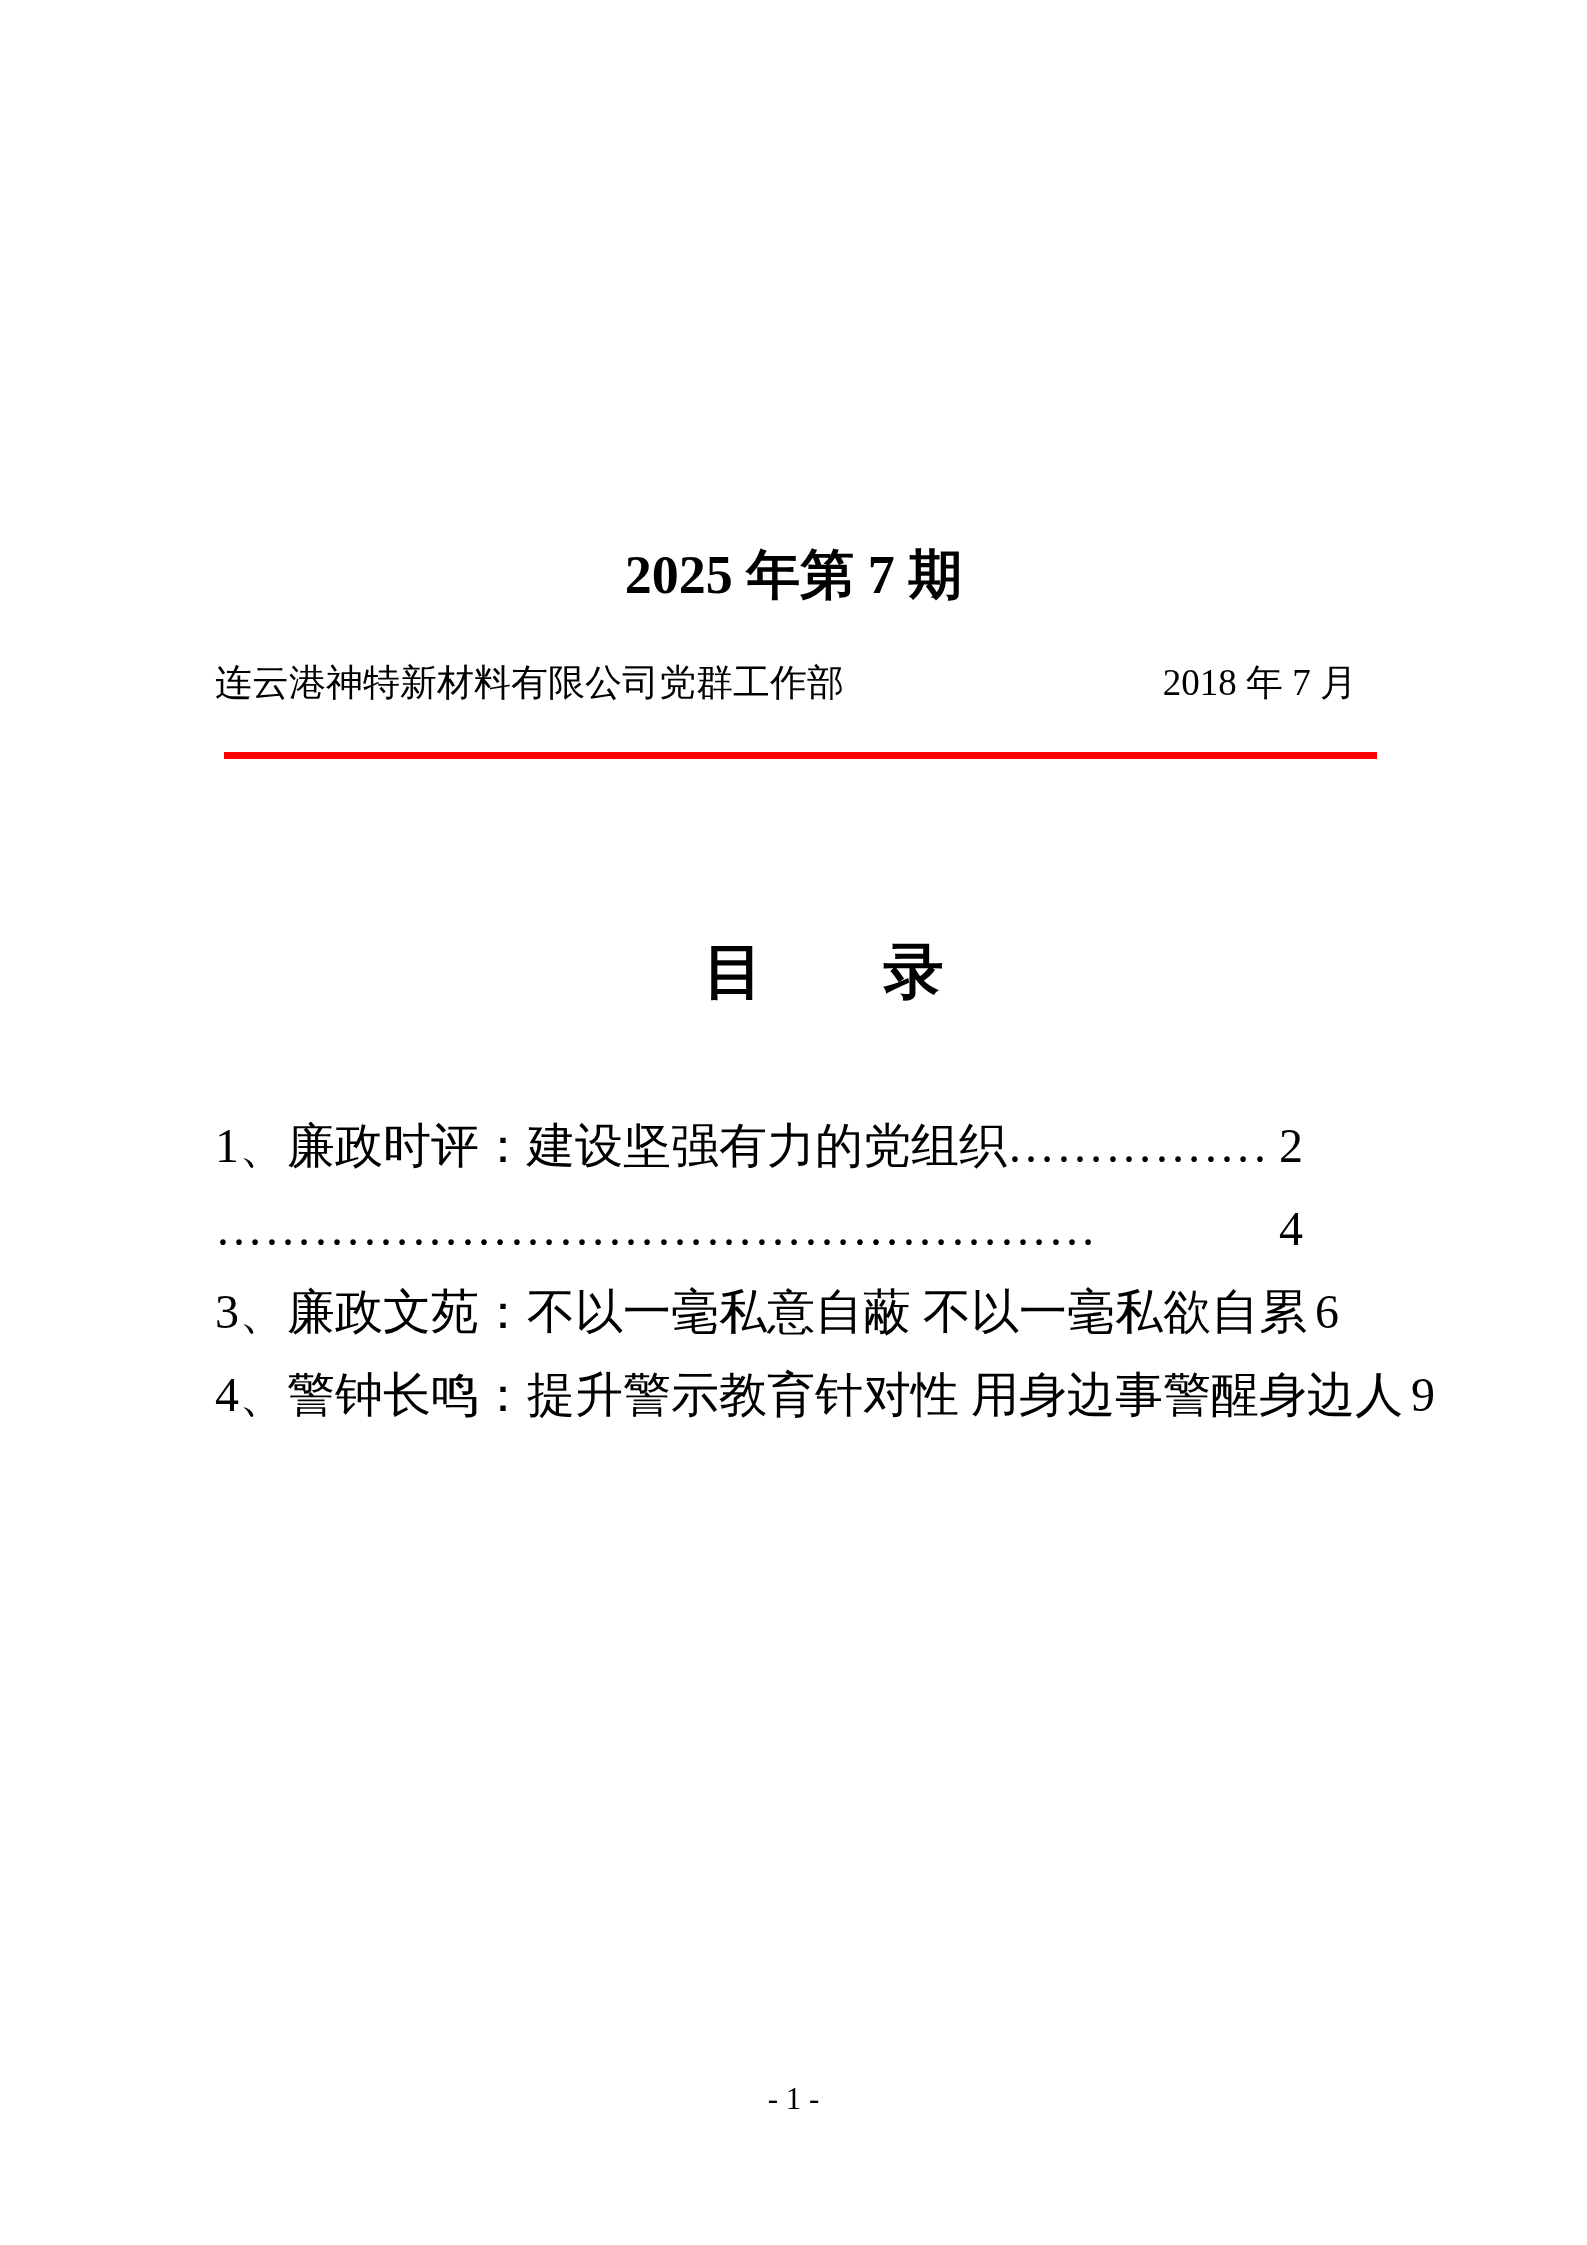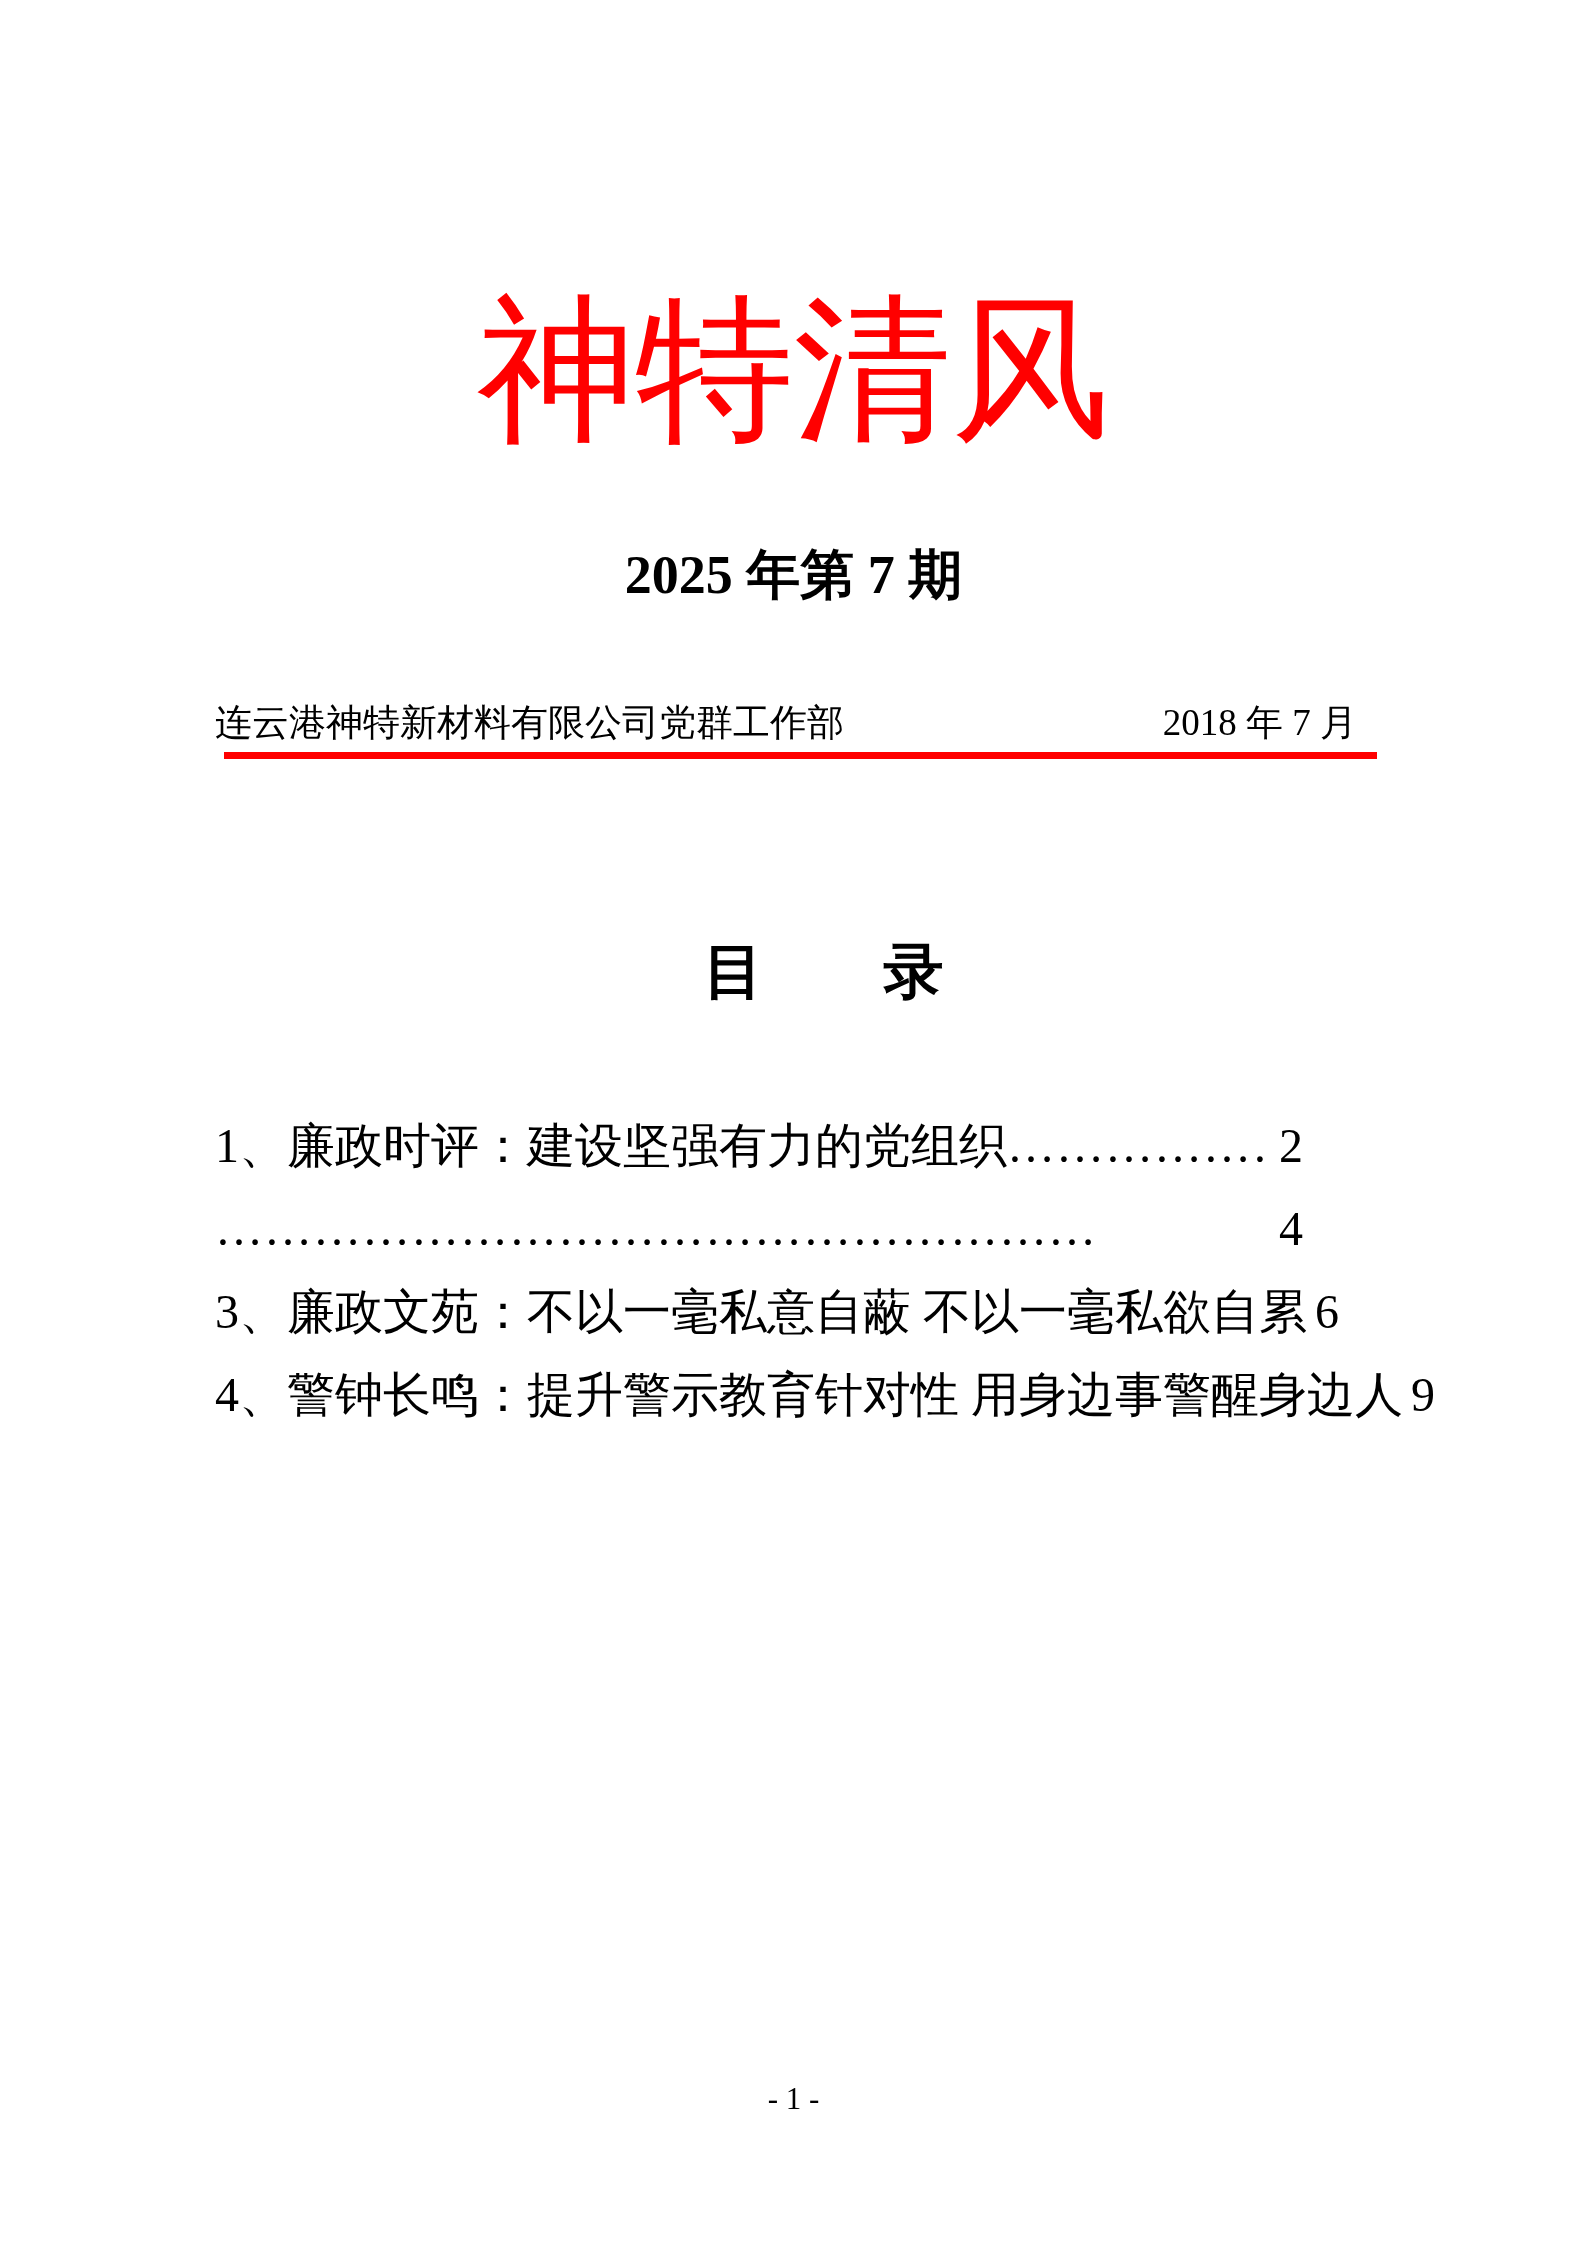--- a/index.html
+++ b/index.html
@@ -43,21 +43,20 @@
     position: absolute;
     top: 660px;
     left: 215px;
     width: 1162px;
     display: flex;
     justify-content: space-between;
     align-items: baseline;
     font-size: 37px;
     line-height: 1.25;
     white-space: nowrap;
-    margin-top: 40px;
   }
   .info-date { margin-right: 20px; }
 
   .divider-rule {
     position: absolute;
     top: 752px;
     left: 224px;
     width: 1153px;
     height: 7px;
     background: #FF0000;
@@ -111,21 +110,20 @@
     text-align: center;
     font-size: 31px;
     line-height: 1.2;
   }
 </style>
 </head>
 <body>
 
 <div class="page">
 
-  <div class="masthead-title">神特清风</div>
 
   <div class="issue-line">2025 年第 7 期</div>
 
   <div class="info-row">
     <span class="info-publisher">连云港神特新材料有限公司党群工作部</span>
     <span class="info-date">2018 年 7 月</span>
   </div>
 
   <div class="divider-rule"></div>
 

